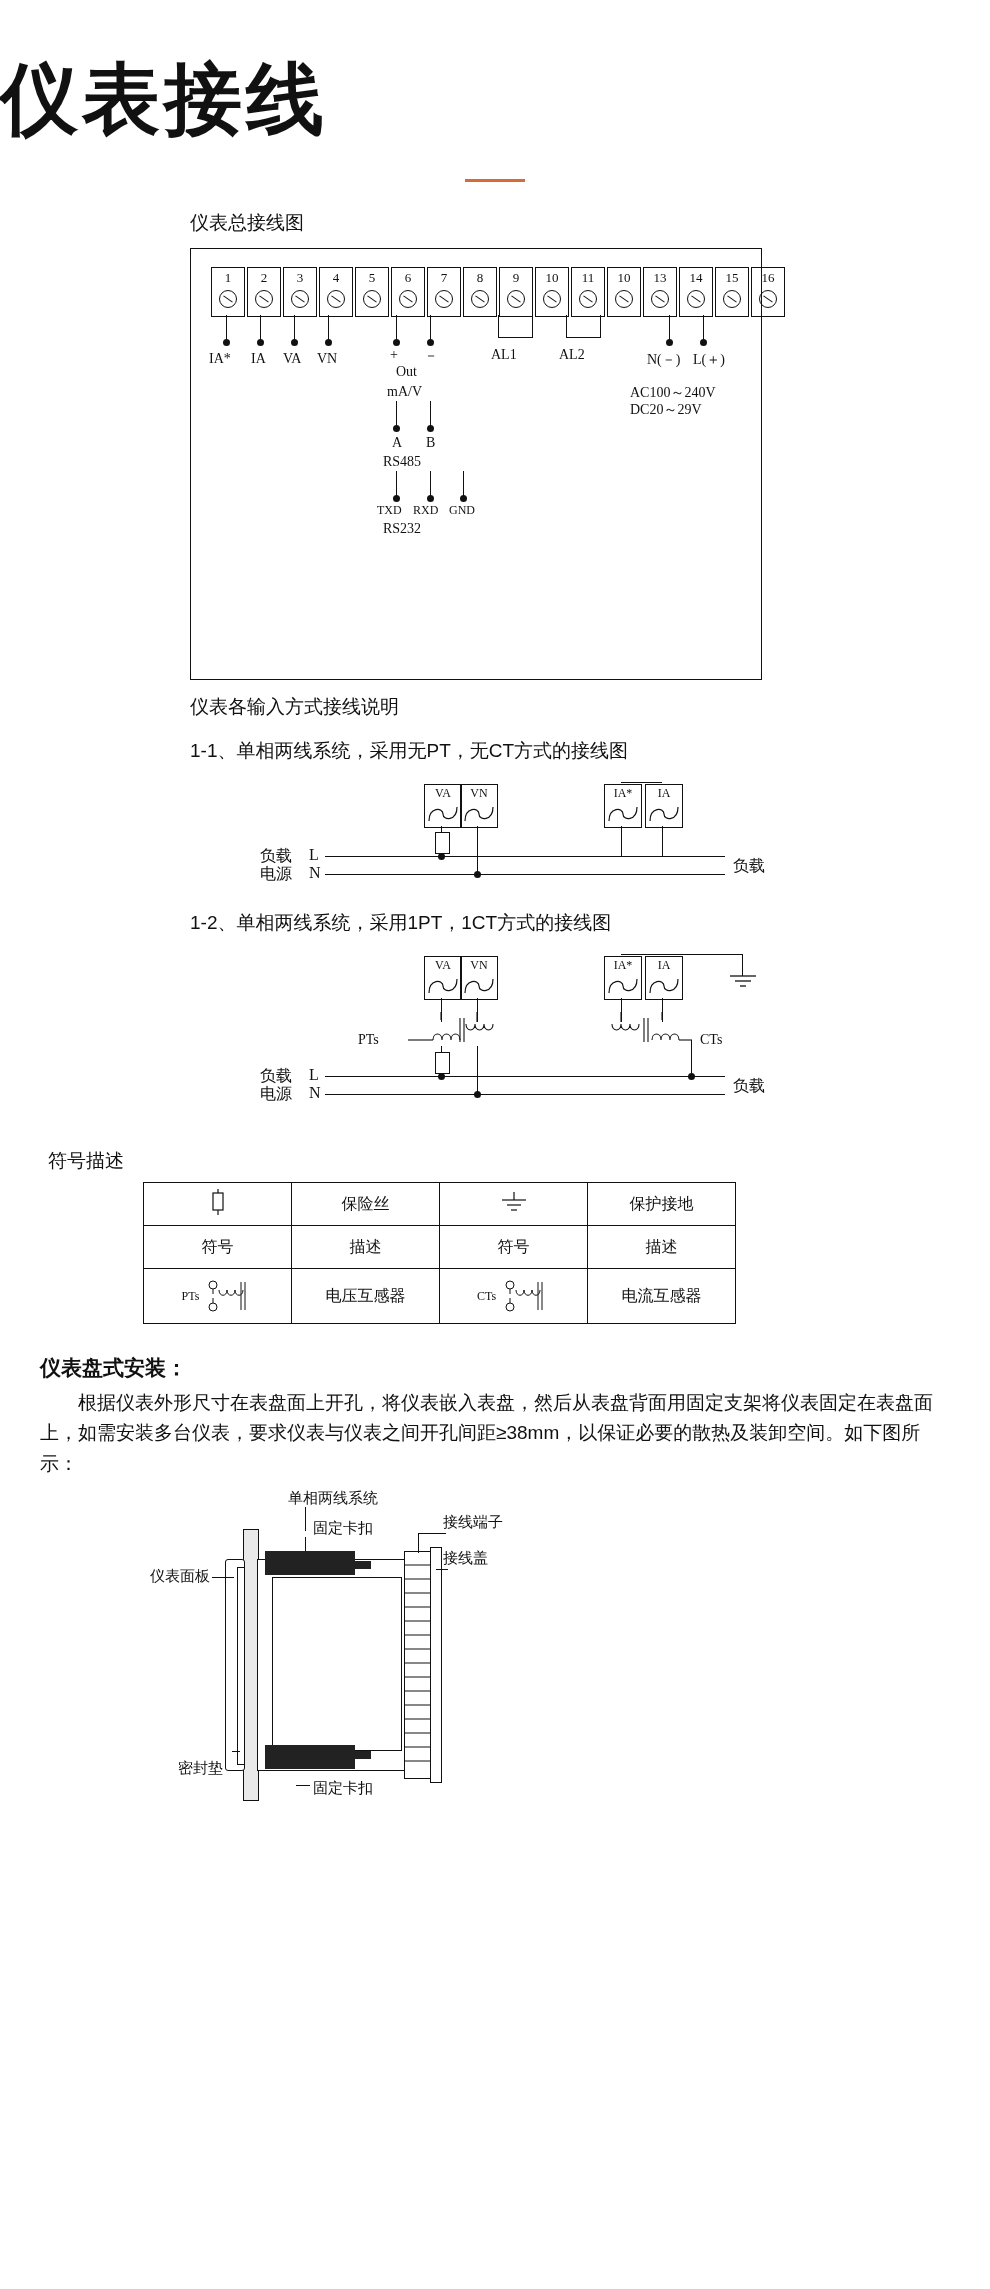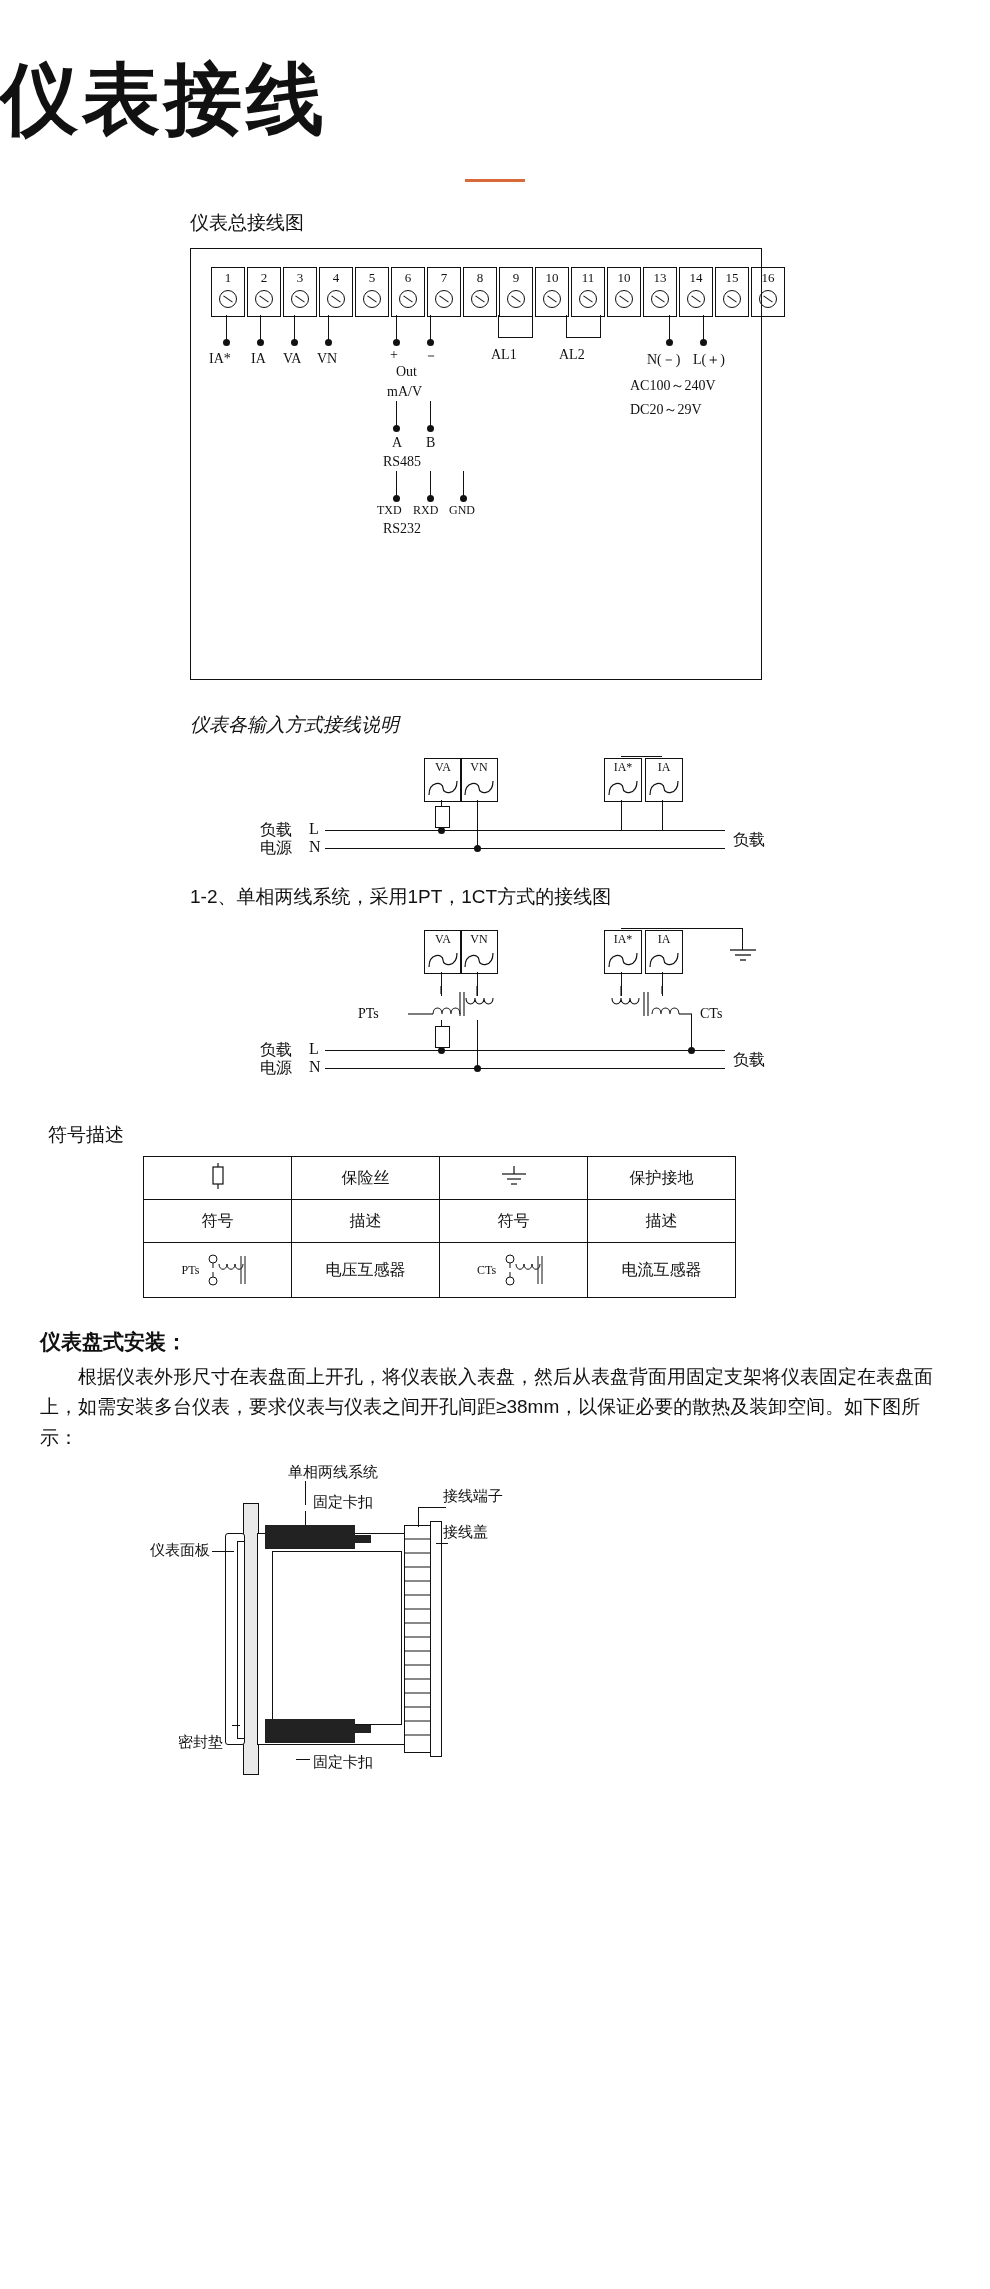--- a/index.html
+++ b/index.html
@@ -204,27 +204,28 @@
       <div class="vline" style="left:409px;top:66px;height:22px;"></div>
       <div class="hline" style="left:375px;top:88px;width:35px;"></div>
       <div class="lbl" style="left:368px;top:98px;">AL2</div>
 
       <div class="vline" style="left:478px;top:66px;height:28px;"></div>
       <div class="dot" style="left:475px;top:90px;"></div>
       <div class="vline" style="left:512px;top:66px;height:28px;"></div>
       <div class="dot" style="left:509px;top:90px;"></div>
       <div class="lbl" style="left:456px;top:102px;">N(－)</div>
       <div class="lbl" style="left:502px;top:102px;">L(＋)</div>
-      <div class="lbl" style="left:439px;top:128px;">AC100～240V</div>
+      <div class="lbl" style="left:439px;top:135px;">AC100～240V</div>
       <div class="lbl" style="left:439px;top:152px;">DC20～29V</div>
     </div>
   </div>
 
-  <div class="sec-label indent" style="margin-top:32px;font-style:italic;">仪表各输入方式接线说明</div>
-
+  <div class="sec-label indent" style="margin-top:14px;">仪表各输入方式接线说明</div>
+
+  <div class="sec-label indent" style="margin-top:18px;">1-1、单相两线系统，采用无PT，无CT方式的接线图</div>
 
   <div class="diagram" style="height:130px;">
 
     <div class="ctbox" style="left:424px;top:10px;">
       <b>VA</b>
       <svg width="34" height="24" viewBox="0 0 34 24">
         <path d="M3 20 C3 6, 17 6, 17 13 C17 20, 31 20, 31 6" stroke="#111" fill="none" stroke-width="1.2"></path>
       </svg>
     </div>
     <div class="ctbox" style="left:460px;top:10px;">

